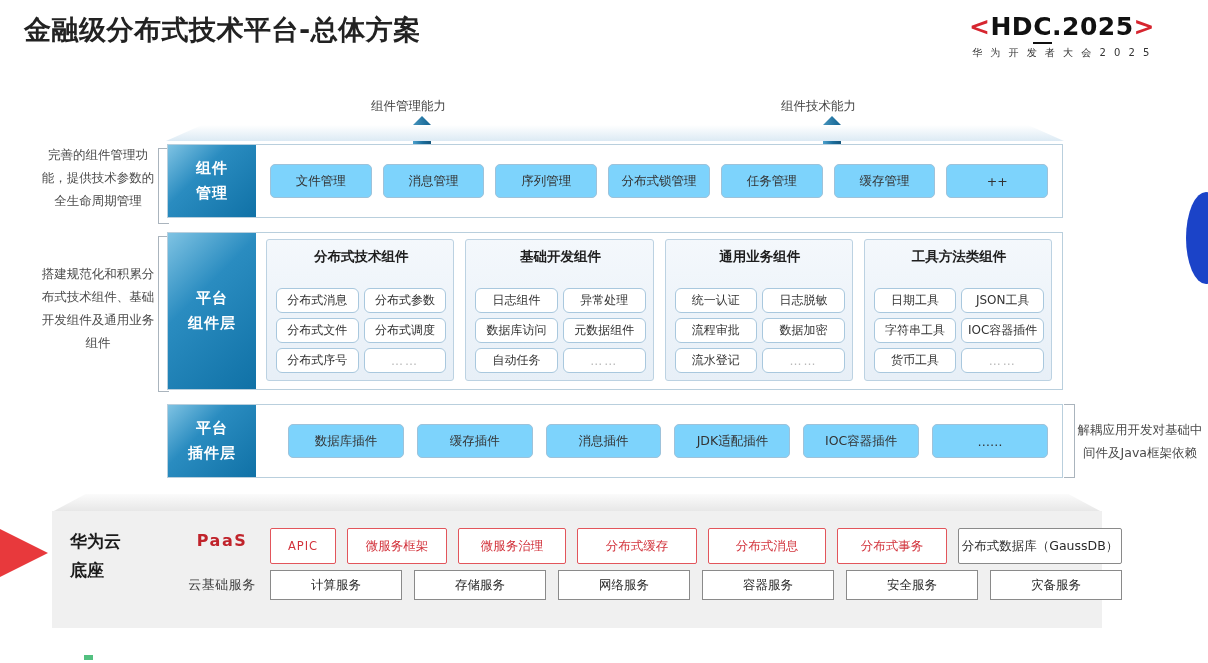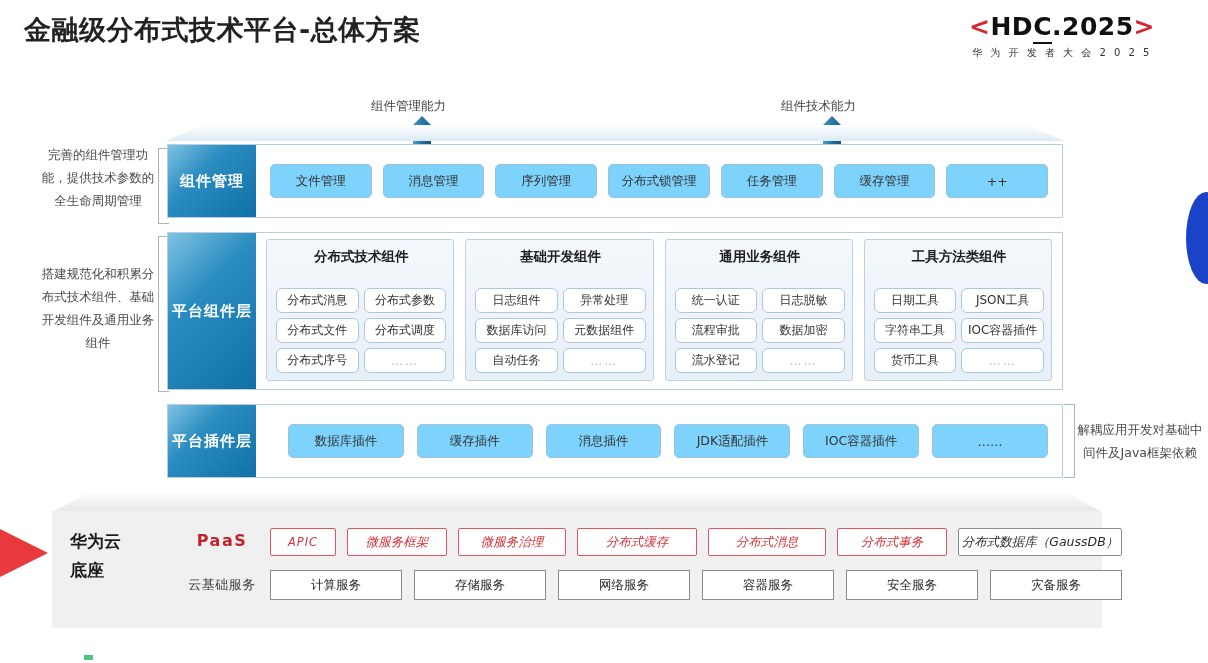--- a/index.html
+++ b/index.html
@@ -97,21 +97,21 @@
   }
   .panel {
     position:absolute; background:#ffffff; border:1px solid #b9cfdd;
   }
   .panel-row { position:absolute; display:flex; align-items:stretch; }
 
   .blue-label {
     width:88px; flex:0 0 88px;
     background:linear-gradient(135deg,#7fc3e3 0%, #2a8cc0 38%, #1071a6 100%);
     color:#ffffff; font-size:15px; font-weight:bold;
-    display:flex; align-items:center; justify-content:center;
+    display:flex; flex-direction:column; align-items:center; justify-content:center;
     line-height:25px; text-align:center; letter-spacing:1px;
   }
 
   
   .row1 { left:167px; top:144px; width:896px; height:74px; }
   .row1 .items {
     flex:1; display:flex; align-items:center; gap:11px; padding:0 14px;
   }
   .chip {
     flex:1; height:34px; border:1px solid #9dc2da; border-radius:5px;
@@ -167,21 +167,21 @@
     font-size:16px; font-weight:bold; color:#c0232b; letter-spacing:1.5px;
   }
   .cloud-lbl {
     position:absolute; left:176px; top:576px; width:92px; text-align:center;
     font-size:13px; color:#3a3a3a; letter-spacing:0.5px; white-space:nowrap;
   }
   .paas-row {
     position:absolute; left:270px; top:528px; width:852px; height:28px;
     display:flex; gap:11px;
   }
-  .paas-row > div { height:28px;font-style:italic; }
+  .paas-row > div { height:36px; }
   .pbox {
     border:1.5px solid #e2555b; background:#ffffff; border-radius:2px;
     display:flex; align-items:center; justify-content:center;
     font-size:12.5px; color:#d2333c; white-space:nowrap;
   }
   .pbox.apic { font-size:11.5px; letter-spacing:1px; }
   .pbox.grey {
     border:1.5px solid #8a8a8a; color:#2b2b2b; font-size:12.5px;
   }
   .cloud-row {

